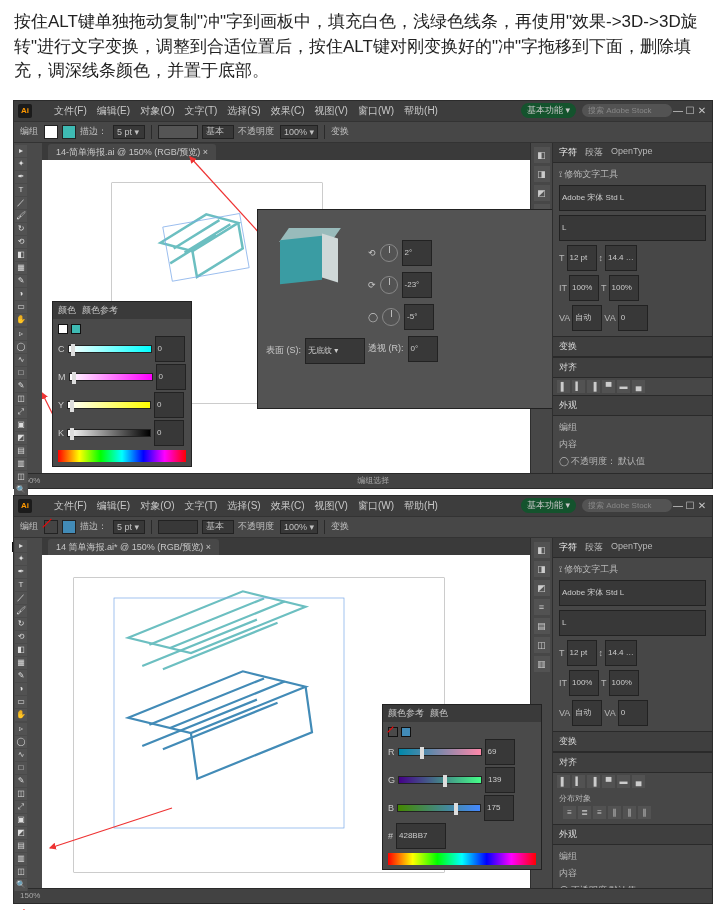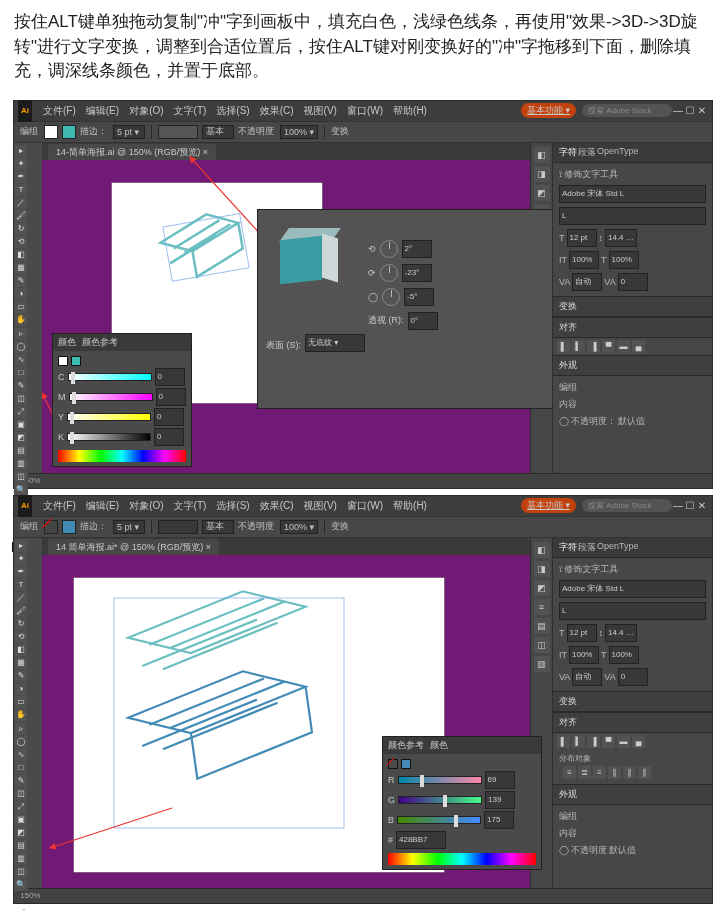--- a/index.html
+++ b/index.html
@@ -2,24 +2,24 @@
 <html><head>
 <meta charset="utf-8">
 <style>
   * { margin: 0; padding: 0; box-sizing: border-box; font-family: "Microsoft YaHei", sans-serif; }
   body { width: 726px; background: #fff; }
   .instructions { padding: 10px 14px; font-size: 17px; line-height: 1.45; color: #222; position: relative; }
   .instructions .faint-stamp { position:absolute; left:80px; top:34px; color:#f7d0e0; font-size:28px; font-weight:bold; opacity:0.35; transform:rotate(-5deg); pointer-events:none; }
   .ai-window { width: 700px; margin: 6px auto; position: relative; background:#434343; border:1px solid #2b2b2b; }
   
   .menubar { height:20px; background:#3d3d3d; display:flex; align-items:center; padding:0 4px; font-size:10px; color:#c8c8c8; }
-  .menubar .ai-logo { width:14px; height:22px; background:#1b1b1b; color:#f90; display:inline-flex; align-items:center; justify-content:center; font-size:8px; font-weight:bold; margin-right:6px; border-radius:2px; }
+  .menubar .ai-logo { width:14px; height:14px; background:#1b1b1b; color:#f90; display:inline-flex; align-items:center; justify-content:center; font-size:8px; font-weight:bold; margin-right:17px; border-radius:2px; }
   .menubar .menu-item { padding:0 5px; cursor:pointer; }
   .menubar .spacer { flex:1; }
-  .menubar .basic-dropdown { font-size:9px; padding:1px 6px; background:#c2410c; border-radius:8px; margin-right:6px;text-decoration:underline; }
+  .menubar .basic-dropdown { font-size:9px; padding:1px 6px; background:#14532d; border-radius:8px; margin-right:6px; }
   .menubar .search { width:90px; height:13px; background:#535353; border-radius:7px; font-size:8px; color:#888; padding:0 6px; line-height:13px; }
   .menubar .wincontrols span { display:inline-block; width:12px; text-align:center; }
   
   .controlbar { height:22px; background:#474747; display:flex; align-items:center; gap:4px; padding:0 6px; font-size:9px; color:#c0c0c0; border-top:1px solid #333; border-bottom:1px solid #333;}
   .controlbar .lbl { margin-right:2px; }
   .controlbar .swatch { width:14px; height:14px; border:1px solid #222; background:#fff; display:inline-block; }
   .controlbar .swatch.teal { background:#3ebab3; }
   .controlbar .input { height:14px; background:#383838; border:1px solid #222; display:inline-flex; align-items:center; padding:0 3px; min-width:32px; }
   .controlbar .sep { width:1px; height:14px; background:#2a2a2a; margin:0 2px; }
   
@@ -27,32 +27,32 @@
   .ai-body.tall { height:350px; }
   .tool-col { width:14px; background:#4a4a4a; display:flex; flex-direction:column; align-items:center; padding-top:2px; gap:1px; }
   .tool-col .tool { width:12px; height:12px; background:#525252; display:flex; align-items:center; justify-content:center; color:#ddd; font-size:8px; cursor:pointer; }
   .fill-stroke { width:28px; margin-top:20px; display:flex; flex-direction:column; align-items:center; gap:2px;}
   .fs-box { width:24px; height:24px; position:relative; }
   .fs-fill { position:absolute; top:0; left:0; width:16px; height:16px; background:#fff; border:1px solid #111;}
   .fs-stroke { position:absolute; bottom:0; right:0; width:16px; height:16px; background:#3ebab3; border:3px solid #222;}
   .left-tools { display:flex; flex-direction:column; background:#4a4a4a; width:28px; }
   .mini-row { display:flex; gap:1px; justify-content:center;}
   .mini-sw { width:10px;height:10px; border:1px solid #111;}
-  .canvas-wrap { flex:1; background:#701a75; position:relative; overflow:hidden;}
+  .canvas-wrap { flex:1; background:#ffffff; position:relative; overflow:hidden;}
   .tab-strip { height:17px; background:#3a3a3a; display:flex; align-items:flex-end; padding-left:6px;}
   .doc-tab { font-size:9px; color:#c8c8c8; background:#484848; height:16px; padding:2px 8px 0 8px; border-top-left-radius:3px; border-top-right-radius:3px;}
   .artboard { position:absolute; background:#fff; box-shadow:0 0 0 0.5px #999;}
   .artboard.a1 { left:70px; top:40px; width:210px; height:220px; }
   .artboard.a2 { left:32px; top:40px; width:370px; height:294px; }
   .right-panels { width:160px; background:#474747; border-left:1px solid #2e2e2e; font-size:9px; color:#b8b8b8; overflow:hidden;}
-  .panel-tabs { display:flex; gap:1px; padding:3px 6px; font-size:9px; background:#3a3a3a; border-bottom:1px solid #2a2a2a;}
+  .panel-tabs { display:flex; gap:8px; padding:3px 6px; font-size:9px; background:#3a3a3a; border-bottom:1px solid #2a2a2a;}
   .panel-tabs .active { color:#eee; }
   .panel-body { padding:3px 6px; }
   .panel-row { display:flex; align-items:center; gap:2px; padding:2px 0; }
-  .panel-input { height:18px; background:#383838; border:1px solid #222; min-width:30px; font-size:8px; display:inline-flex; align-items:center; padding:4px 2px; color:#ccc;}
+  .panel-input { height:18px; background:#383838; border:1px solid #222; min-width:30px; font-size:8px; display:inline-flex; align-items:center; padding:12px 2px; color:#ccc;}
   .panel-header { font-size:9px; padding:3px 6px; background:#3f3f3f; color:#d8d8d8; border-top:1px solid #2a2a2a; border-bottom:1px solid #2a2a2a;}
   .icon-row { display:flex; gap:2px; padding:2px 4px; }
   .icon-row .ico { width:13px; height:13px; background:#525252; display:flex; align-items:center; justify-content:center; font-size:8px; color:#ccc;}
   .right-icon-strip { position:absolute; right:160px; top:0; width:22px; height:100%; background:#474747; border-left:1px solid #2e2e2e; display:flex; flex-direction:column; align-items:center; gap:3px; padding-top:4px;}
   .right-icon-strip .ico { width:16px; height:16px; background:#525252; display:flex; align-items:center; justify-content:center; font-size:9px; color:#ccc;}
   
   .dialog-3d { position:absolute; left:215px; top:66px; width:300px; height:200px; background:#535353; border:1px solid #222; z-index:10; font-size:9px; color:#c8c8c8;}
   .dialog-3d .titlebar { height:16px; background:#e6e6e6; color:#222; font-size:9px; padding:2px 6px;}
   .dialog-3d .content { padding:6px 8px; position:relative; height:calc(100% - 16px);}
   .row-top { display:flex; align-items:center; gap:4px; }
@@ -262,21 +262,21 @@
             <div class="arow">
                 <span>◯</span>
                 <div class="dial"></div>
                 <span class="panel-input">-5°</span>
               </div>
             <div class="arow">
                 <span>透视 (R):</span>
                 <span class="panel-input">0°</span>
               </div>
           </div>
-          <div style="position:absolute; left:8px; bottom:40px; display:flex; gap:4px; align-items:flex-end;">
+          <div style="position:absolute; left:8px; bottom:28px; display:flex; gap:4px; align-items:center;">
             <span>表面 (S):</span>
             <span class="panel-input" style="min-width:60px">无底纹  ▾</span>
           </div>
         </div>
       </div>
     </div>
 
     <div class="right-icon-strip">
       <span class="ico">◧</span>
       <span class="ico">◨</span>
@@ -346,20 +346,21 @@
             <span>◯</span>
             <span>不透明度：</span>
             <span>默认值</span>
           </div>
       </div>
     </div>
   </div>
 
   <div class="status-bar">
     <span>150%</span>
+    <span class="mid">编组选择</span>
   </div>
 </div>
 
 <div class="ai-window">
   <div class="menubar">
     <span class="ai-logo">Ai</span>
     <span class="menu-item">文件(F)</span>
     <span class="menu-item">编辑(E)</span>
     <span class="menu-item">对象(O)</span>
     <span class="menu-item">文字(T)</span>

